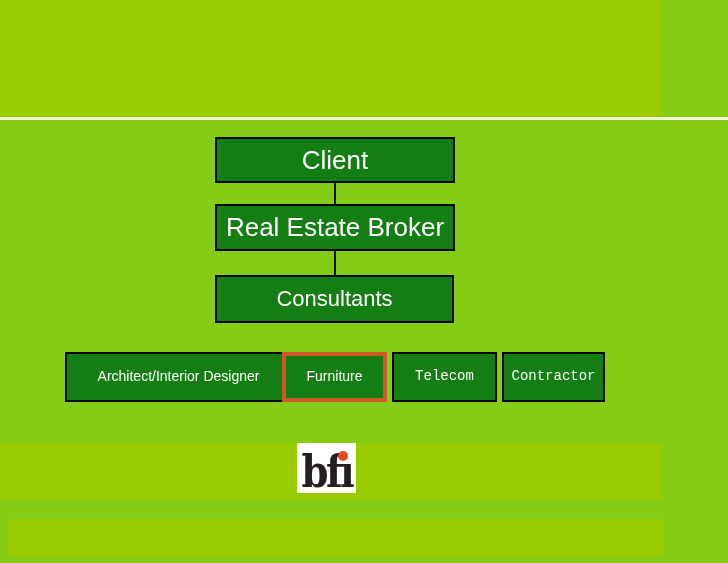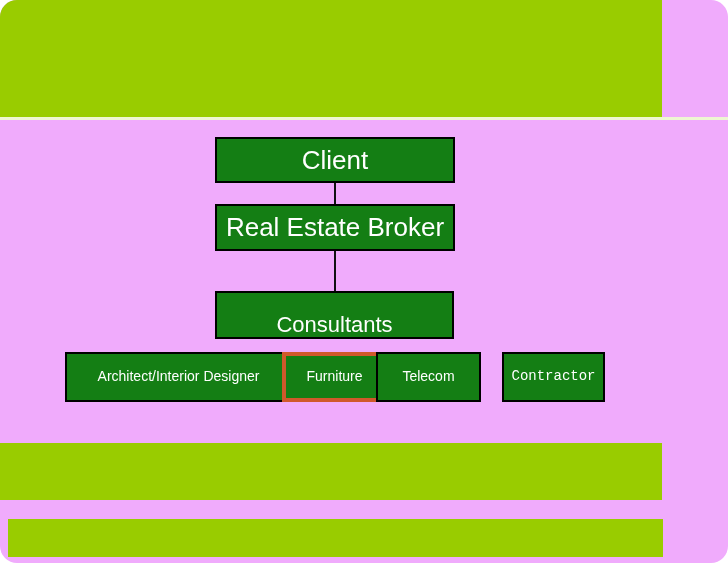--- a/index.html
+++ b/index.html
@@ -2,23 +2,22 @@
 <html style="--accent: #99cc00; --band_edge: #eef6d2; --node_fill: #147e14; --node_border: #000000; --node_text: #ffffff; --highlight: #d0592b; --logo_ink: #231f20; --logo_dot: #e8472b;"><head>
 <meta charset="utf-8">
 <style>
   * { margin: 0; padding: 0; box-sizing: border-box; }
   body { background: #ffffff; font-family: "Liberation Sans", sans-serif; }
 
   .slide {
     position: relative;
     width: 728px;
     height: 563px;
-    background: #f0abfc;
+    background: #84cc16;
     overflow: hidden;
-    border-radius: 17px;
   }
 
   .band {
     position: absolute;
     background: var(--accent, #99cc00);
   }
   .band-top    { left: 0;  top: 0;   width: 662px; height: 117px; }
   .band-edge   { position: absolute; left: 0; top: 117px; width: 728px; height: 3px;
                  background: var(--band_edge, #eef6d2); }
   .band-footer { left: 0;  top: 443px; width: 662px; height: 57px; }
@@ -30,26 +29,26 @@
     border: 2px solid var(--node_border, #000000);
     color: var(--node_text, #ffffff);
     display: flex;
     align-items: center;
     justify-content: center;
     text-align: center;
     line-height: 1.1;
   }
   .node-client      { left: 215px; top: 137px; width: 240px; height: 46px; font-size: 26px; }
   .node-broker      { left: 215px; top: 204px; width: 240px; height: 47px; font-size: 26px; }
-  .node-consultants { left: 215px; top: 291px; width: 239px; height: 48px; font-size: 22px; align-items: flex-end; }
+  .node-consultants { left: 215px; top: 275px; width: 239px; height: 48px; font-size: 22px; }
 
   .node-type { top: 352px; height: 50px; font-size: 14px; }
   .node-architect  { left: 65px;  width: 227px; }
   .node-furniture  { left: 282px; width: 105px; border: 4px solid var(--highlight, #d0592b); }
-  .node-telecom    { left: 376px; width: 105px; }
+  .node-telecom    { left: 392px; width: 105px; font-family: Liberation Mono, monospace; }
   .node-contractor { left: 502px; width: 103px; font-family: Liberation Mono, monospace; }
 
   .connector {
     position: absolute;
     left: 334px;
     width: 2px;
     background: #111111;
   }
   .connector-1 { top: 183px; height: 21px; }
   .connector-2 { top: 251px; height: 42px; }
@@ -125,16 +124,20 @@
       </div>
       <div class="node node-type node-contractor">
         <span>Contractor</span>
       </div>
     </div>
 
   </div>
 
   <div class="band band-footer"></div>
 
+  <div class="logo-box">
+    <span class="logo-text"><span>bf</span><span>ı</span></span>
+    <span class="logo-dot"></span>
+  </div>
 
   <div class="band band-bottom"></div>
 
 </div>
 
 </body></html>

